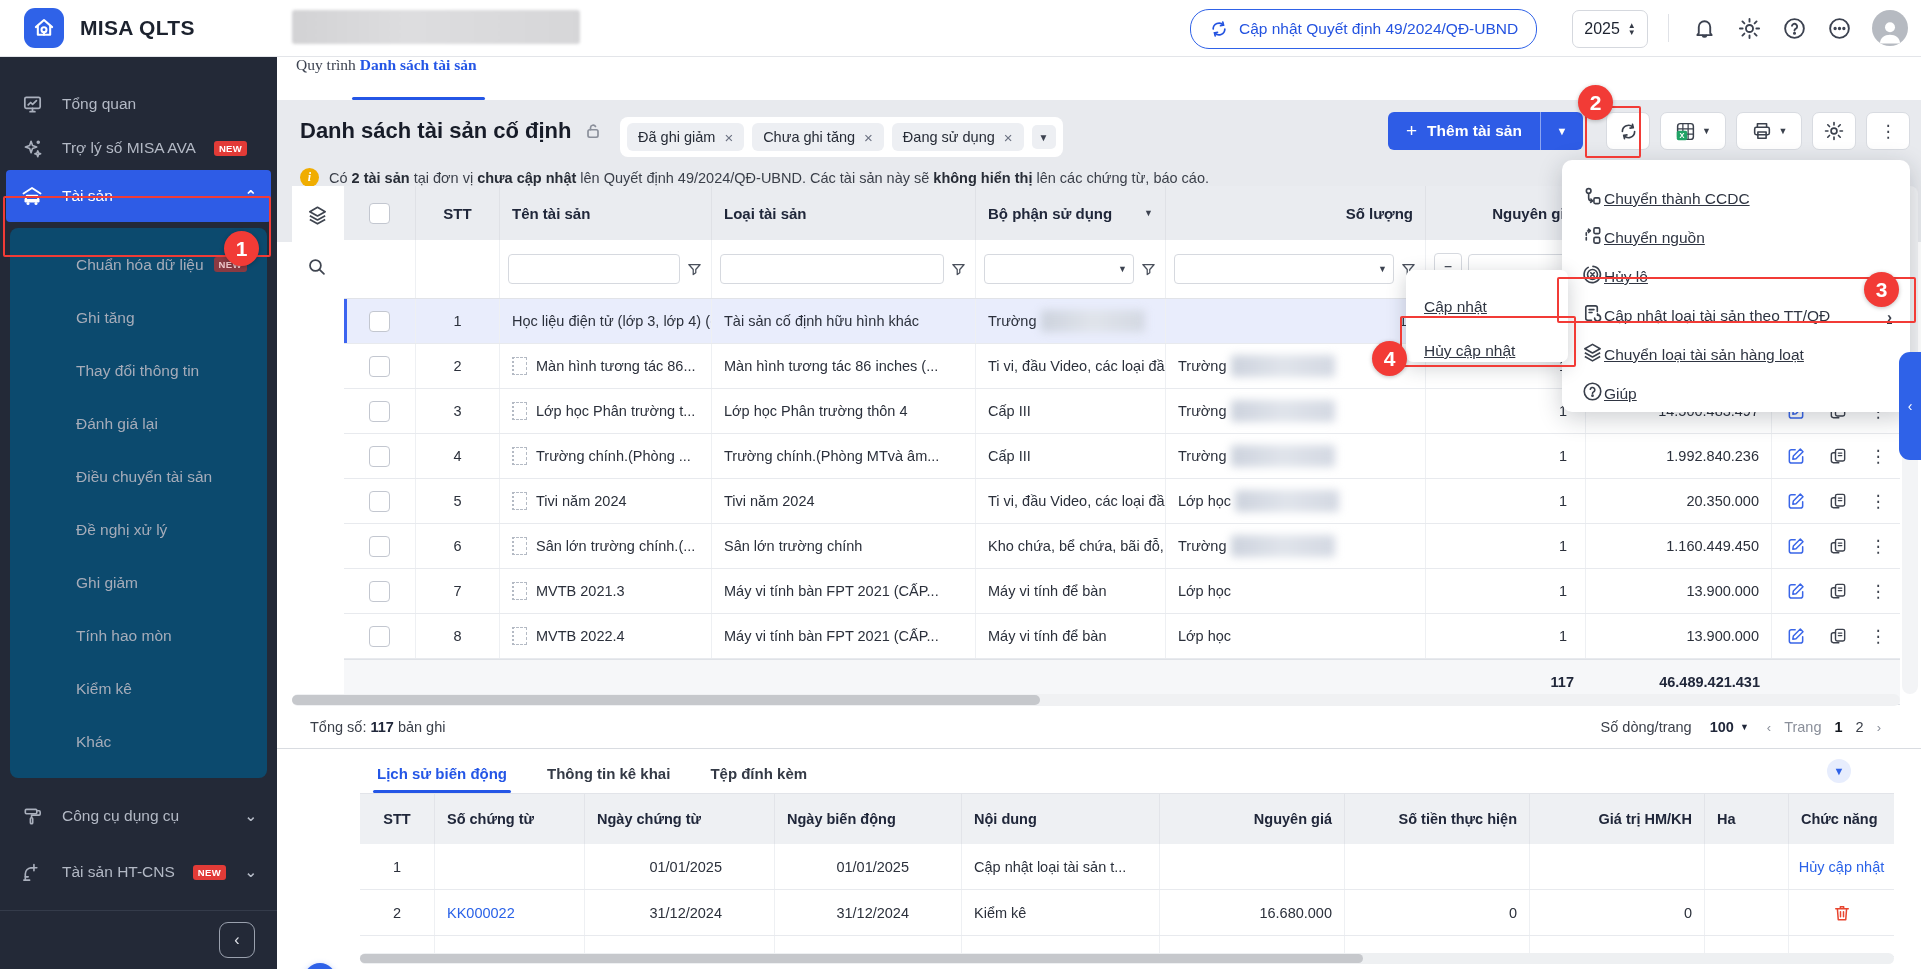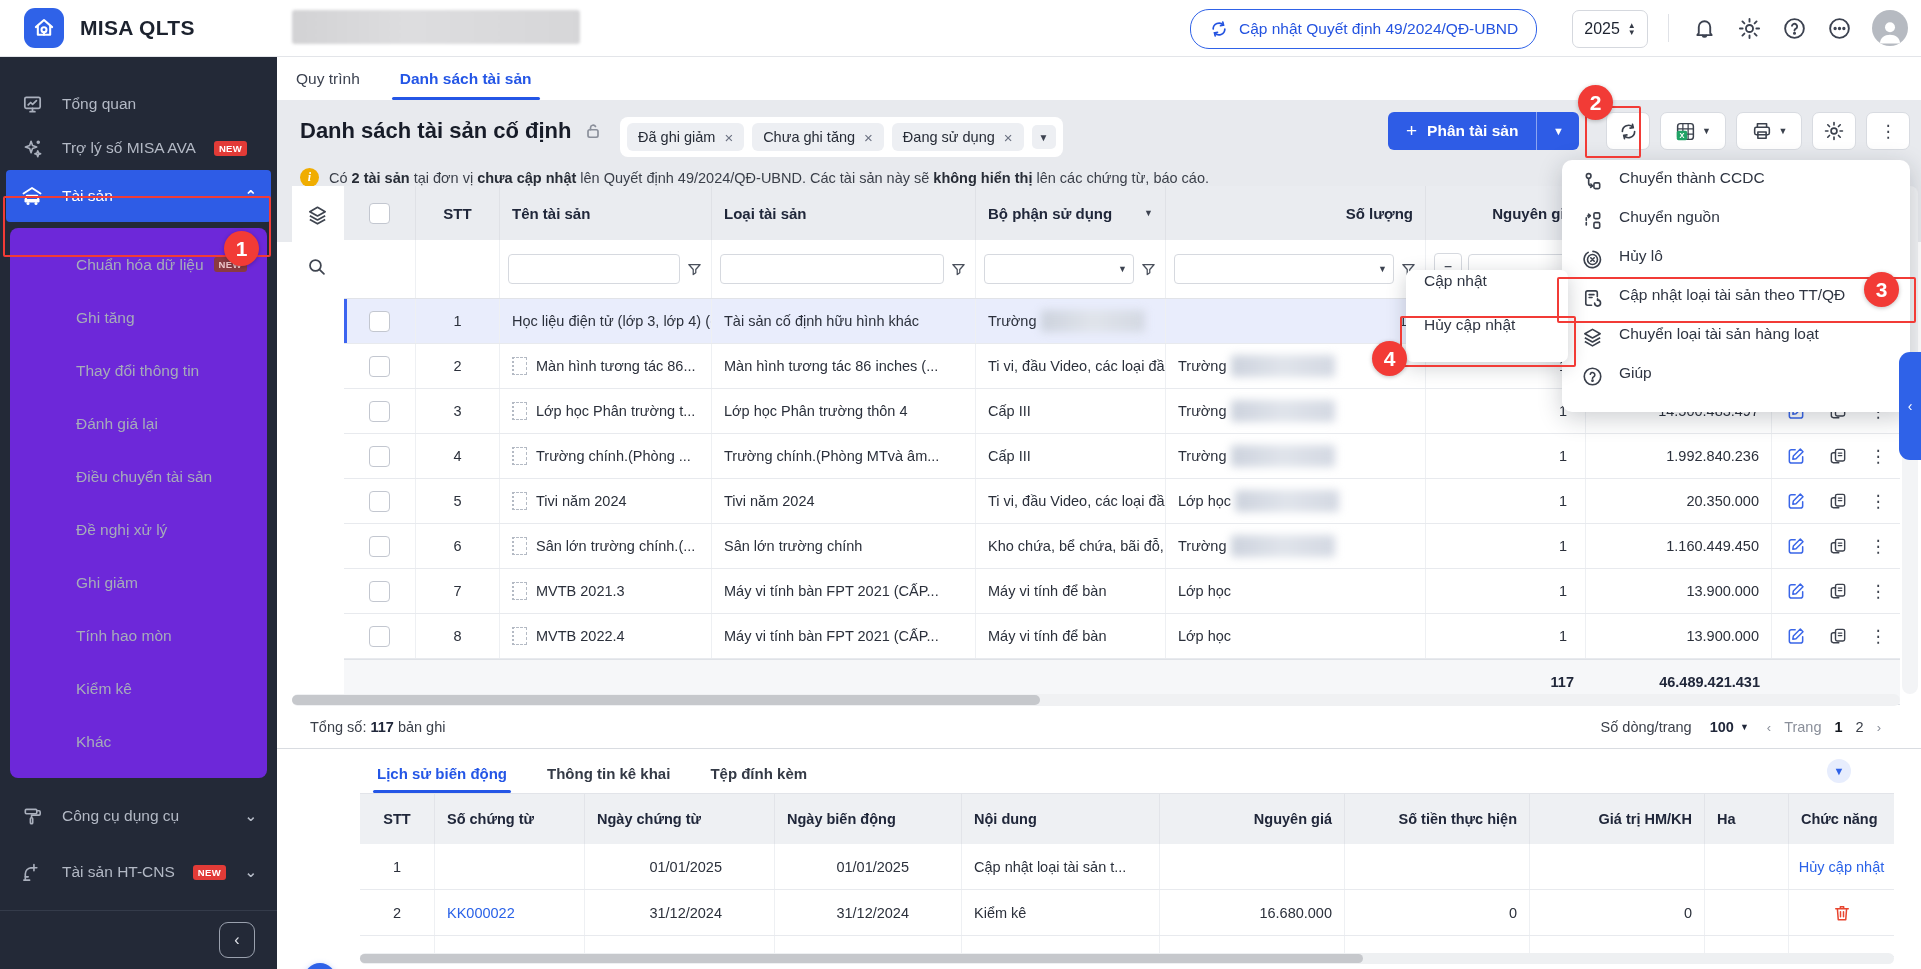--- a/index.html
+++ b/index.html
@@ -21,28 +21,28 @@
 
   
   .sidebar{position:absolute;left:0;top:56px;width:277px;bottom:0;background:#232937;z-index:4;}
   .snav{display:flex;align-items:center;gap:18px;height:44px;padding:0 20px;color:#b3b9c5;font-size:15.5px;cursor:pointer;}
   .snav .ico{width:24px;height:24px;color:#aab0bd;}
   .snav.active{background:#2e5ce6;color:#fff;margin:0 6px;border-radius:4px;padding:0 14px;height:52px;}
   .snav.active .ico{color:#fff;}
   .newbadge{background:#e23b37;color:#fff;font-size:9.5px;font-weight:bold;border-radius:3px;padding:2px 5px;letter-spacing:.3px;}
   .newbadge.dim{background:#8a3a42;color:#eec6c9;}
   .chev{margin-left:auto;font-size:11px;color:inherit;}
-  .submenu{background:#6d28d9;border-radius:8px;margin:6px 10px 10px 10px;padding:10px 0;}
+  .submenu{background:#0c4a6e;border-radius:8px;margin:6px 10px 10px 10px;padding:10px 0;}
   .subitem{height:53px;display:flex;align-items:center;gap:10px;padding-left:66px;color:#a6acb9;font-size:15.5px;cursor:pointer;}
   .sb-bottom{position:absolute;left:0;bottom:0;width:100%;height:58px;border-top:1px solid #343b4a;display:flex;align-items:center;justify-content:flex-end;}
   .collapsebtn{width:34px;height:34px;margin-right:22px;border:1.5px solid #9aa1ae;border-radius:9px;color:#dfe2e8;display:flex;align-items:center;justify-content:center;font-size:16px;cursor:pointer;}
 
   
   .main{position:absolute;left:277px;top:56px;right:0;bottom:0;background:#fff;}
-  .tabsbar{position:absolute;left:0;top:0;width:100%;height:44px;background:#fff;display:flex;align-items:flex-end;padding-left:17px;gap:36px;box-sizing:border-box;}
+  .tabsbar{position:absolute;left:0;top:0;width:100%;height:44px;background:#fff;display:flex;padding-left:17px;box-sizing:border-box;font-family:Liberation Serif, serif;}
   .tab{font-size:15.5px;color:#3c4250;padding:0 2px 12px;cursor:pointer;position:relative;}
   .tab.active{color:#2456e6;font-weight:bold;}
   .tab.active::after{content:"";position:absolute;left:-6px;right:-6px;bottom:0;height:3px;background:#2456e6;border-radius:2px;}
 
   .graybar{position:absolute;left:0;top:44px;width:100%;height:142px;background:#e8eaee;}
   .pagetitle{position:absolute;left:23px;top:62px;font-size:22px;font-weight:bold;color:#171c28;display:flex;align-items:center;gap:12px;}
   .pagetitle .ico{color:#8a8f9a;}
   .chipwrap{position:absolute;left:343px;top:61px;height:40px;background:#fff;border-radius:8px;display:flex;align-items:center;gap:8px;padding:0 7px;}
   .chip{background:#edeff3;border-radius:6px;height:28px;display:flex;align-items:center;gap:9px;padding:0 11px;font-size:14.5px;color:#262b36;}
   .chip .x{color:#6a7080;font-size:15px;cursor:pointer;}
@@ -119,21 +119,21 @@
   .drow .c.datec{justify-content:flex-end;padding-right:52px;}
   .drow .c.num{justify-content:flex-end;}
   .drow .c.actc{justify-content:center;}
   .link{color:#2a62e8;cursor:pointer;}
   .dscroll{position:absolute;left:83px;bottom:5px;width:1534px;height:11px;background:#eef0f2;border-radius:6px;}
   .dscroll .thumb{position:absolute;left:0;top:1px;height:9px;width:1003px;background:#c6c8cc;border-radius:5px;}
   .expandbtn{position:absolute;left:27px;top:214px;width:32px;height:32px;border-radius:50%;background:#2f62e8;color:#fff;display:flex;align-items:center;justify-content:center;font-size:15px;cursor:pointer;box-shadow:0 2px 6px rgba(47,98,232,.4);}
 
   
   .ctxmenu{position:absolute;left:1562px;top:160px;width:348px;background:#fff;border-radius:10px;box-shadow:0 6px 24px rgba(25,30,45,.22);padding:9px 0;z-index:20;}
-  .ctxitem{height:39px;display:flex;align-items:flex-start;gap:15px;padding:0 18px;font-size:15.5px;color:#2f3542;cursor:pointer;}
+  .ctxitem{height:39px;display:flex;align-items:flex-end;padding:0 18px;font-size:15.5px;color:#2f3542;cursor:pointer;text-decoration:underline;}
   .ctxitem .ico{width:24px;height:24px;color:#3a404c;}
   .ctxitem .subarrow{margin-left:auto;color:#3a404c;font-size:15px;font-weight:bold;}
   .sub2{position:absolute;left:1406px;top:270px;width:162px;background:#fff;border-radius:7px;box-shadow:0 5px 20px rgba(25,30,45,.22);padding:2px 0;z-index:20;}
   .sub2 .ctxitem{height:44px;padding:0 18px;}
   .rightpull{position:absolute;left:1899px;top:352px;width:22px;height:108px;background:#2f62e8;border-radius:11px 0 0 11px;color:#fff;display:flex;align-items:center;justify-content:center;font-size:14px;z-index:22;cursor:pointer;}
 
   .annbox{position:absolute;border:2.5px solid #f23b36;z-index:30;pointer-events:none;border-radius:2px;}
   .annbadge{position:absolute;width:35px;height:35px;border-radius:50%;background:#f23b36;color:#fff;font-size:21px;font-weight:bold;display:flex;align-items:center;justify-content:center;z-index:31;box-shadow:0 1px 4px rgba(0,0,0,.25);}
 </style>
 </head>
@@ -338,21 +338,21 @@
             <span>Đang sử dụng</span>
             <span class="x">×</span>
           </span>
         </span>
       <span class="chipcaret">▼</span>
     </div>
 
     <div class="addbtn">
       <span class="mainpart">
           <span class="plus">+</span>
-          <span>Phân tài sản</span>
+          <span>Thêm tài sản</span>
         </span>
       <span class="caretpart">▼</span>
     </div>
     <div class="toolbtn" style="left:1329px;width:44px">
       <span class="ico">
         <svg width="21" height="21" viewBox="0 0 24 24" fill="none" stroke="#3a404c" stroke-width="1.9" stroke-linecap="round">
             <path d="M19 12a7 7 0 0 1-12.2 4.7"></path>
             <path d="M5 12A7 7 0 0 1 17.2 7.3"></path>
             <path d="M16.6 3.8l.8 3.6-3.6.7"></path>
             <path d="M7.4 20.2l-.8-3.6 3.6-.7"></path>

